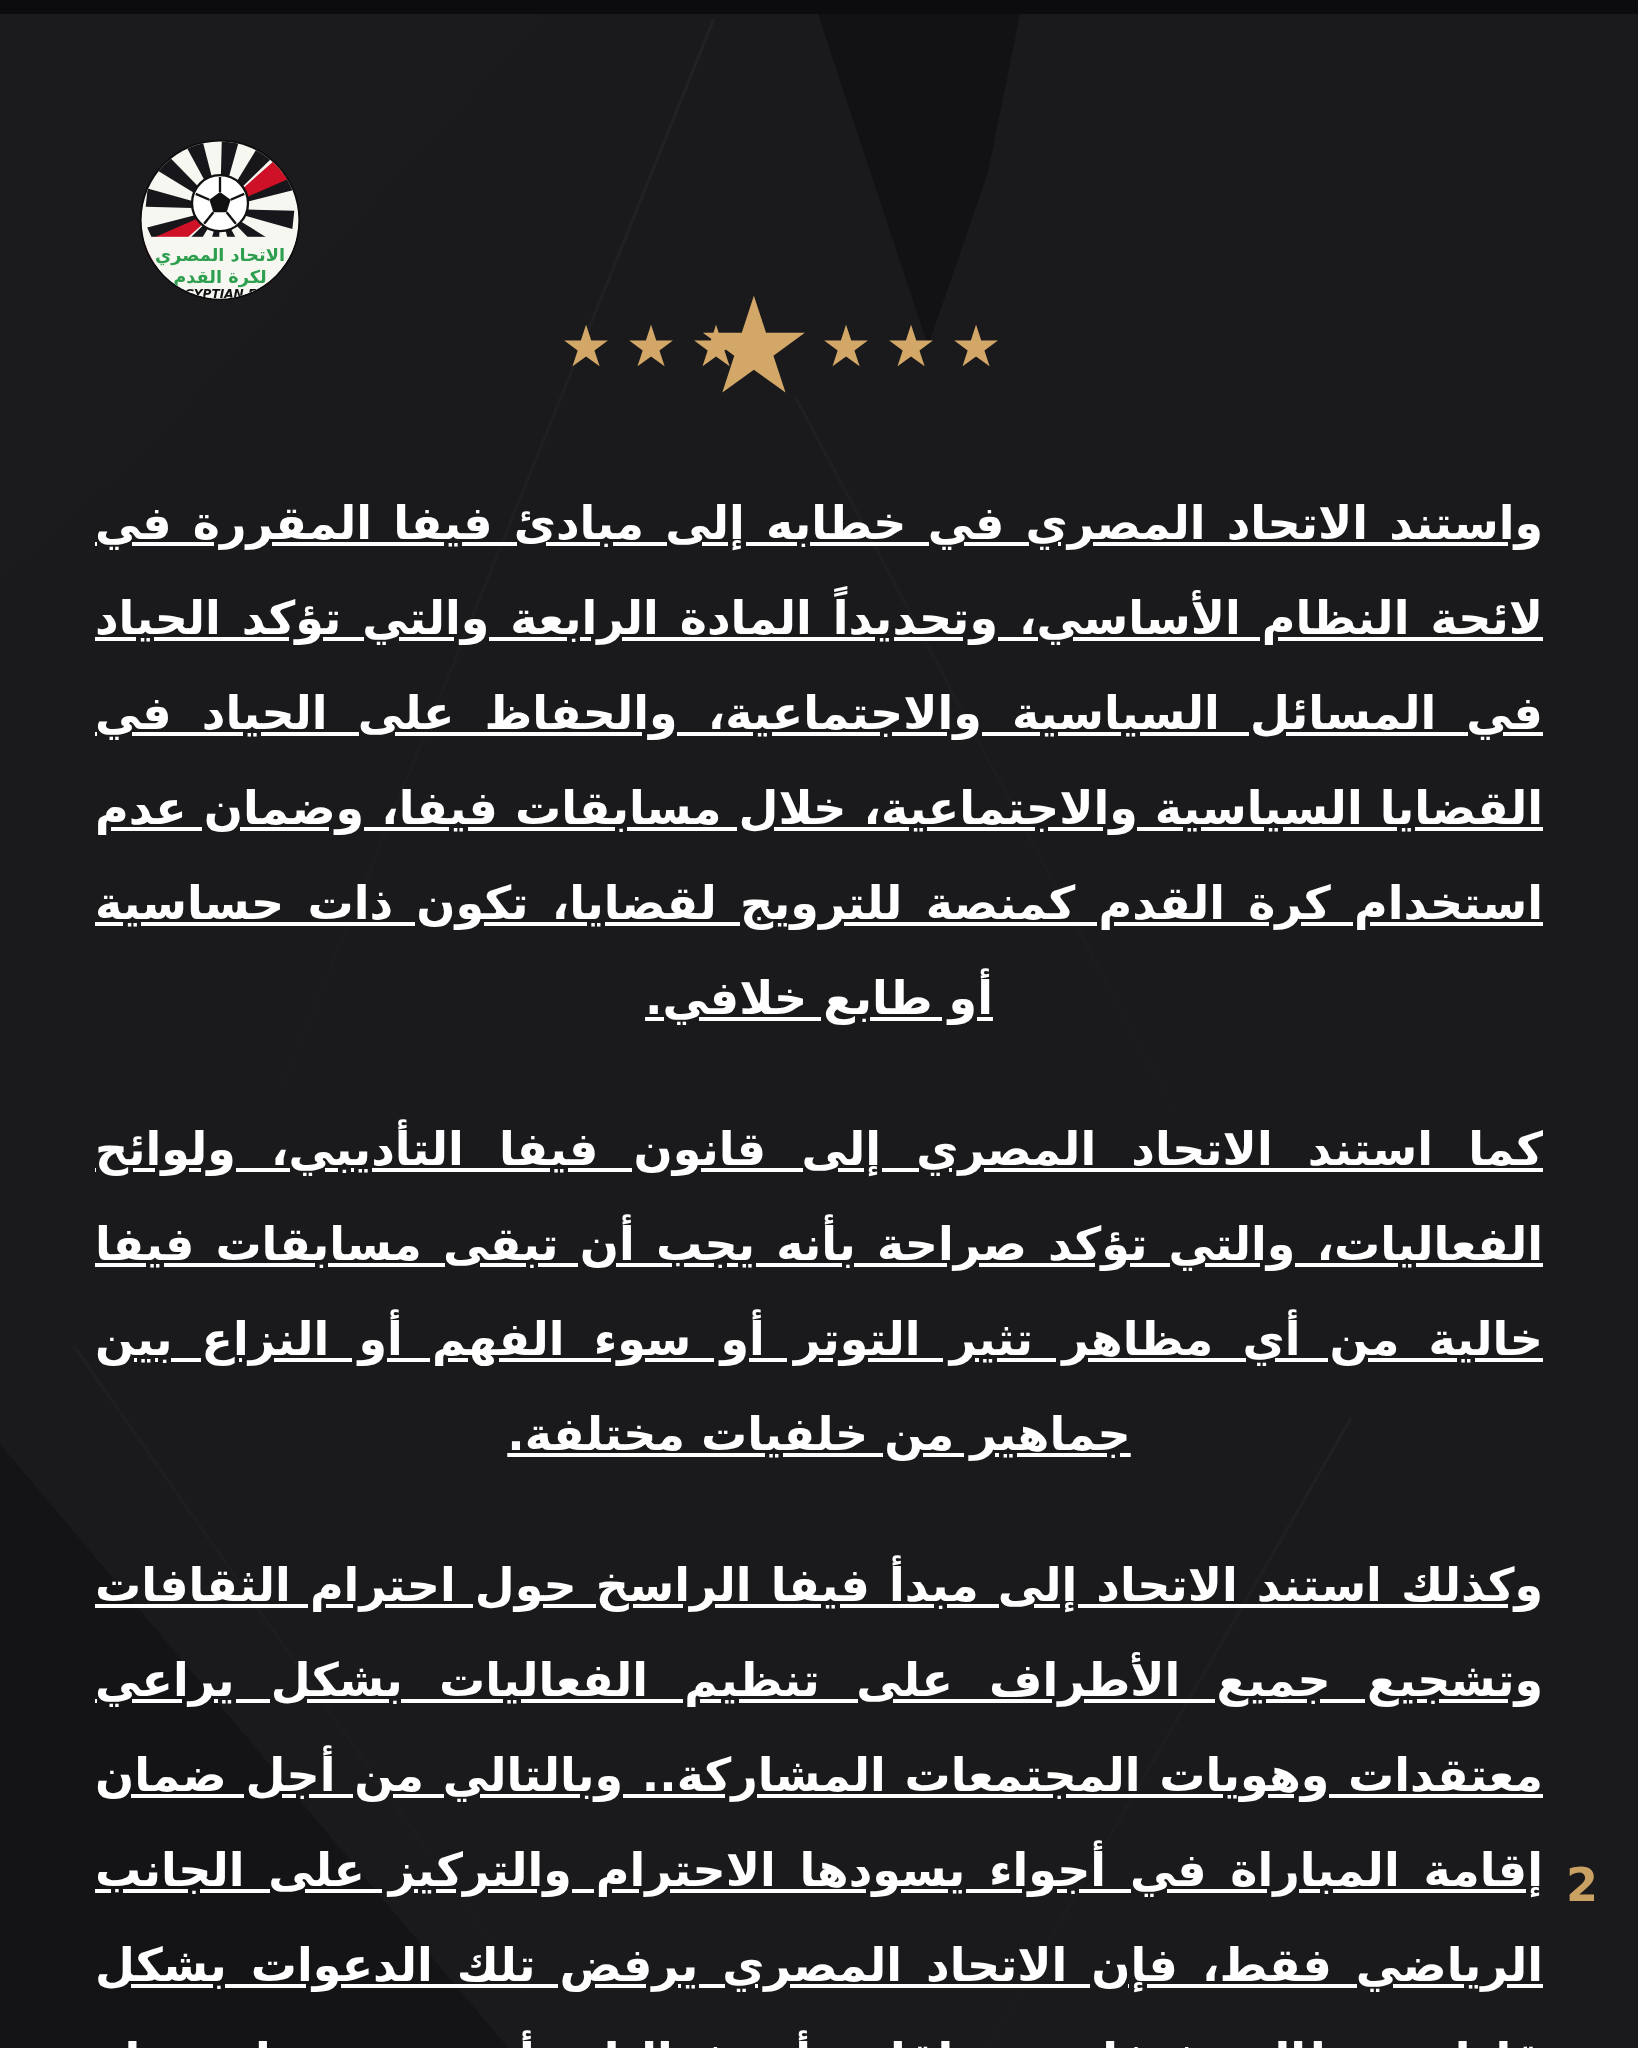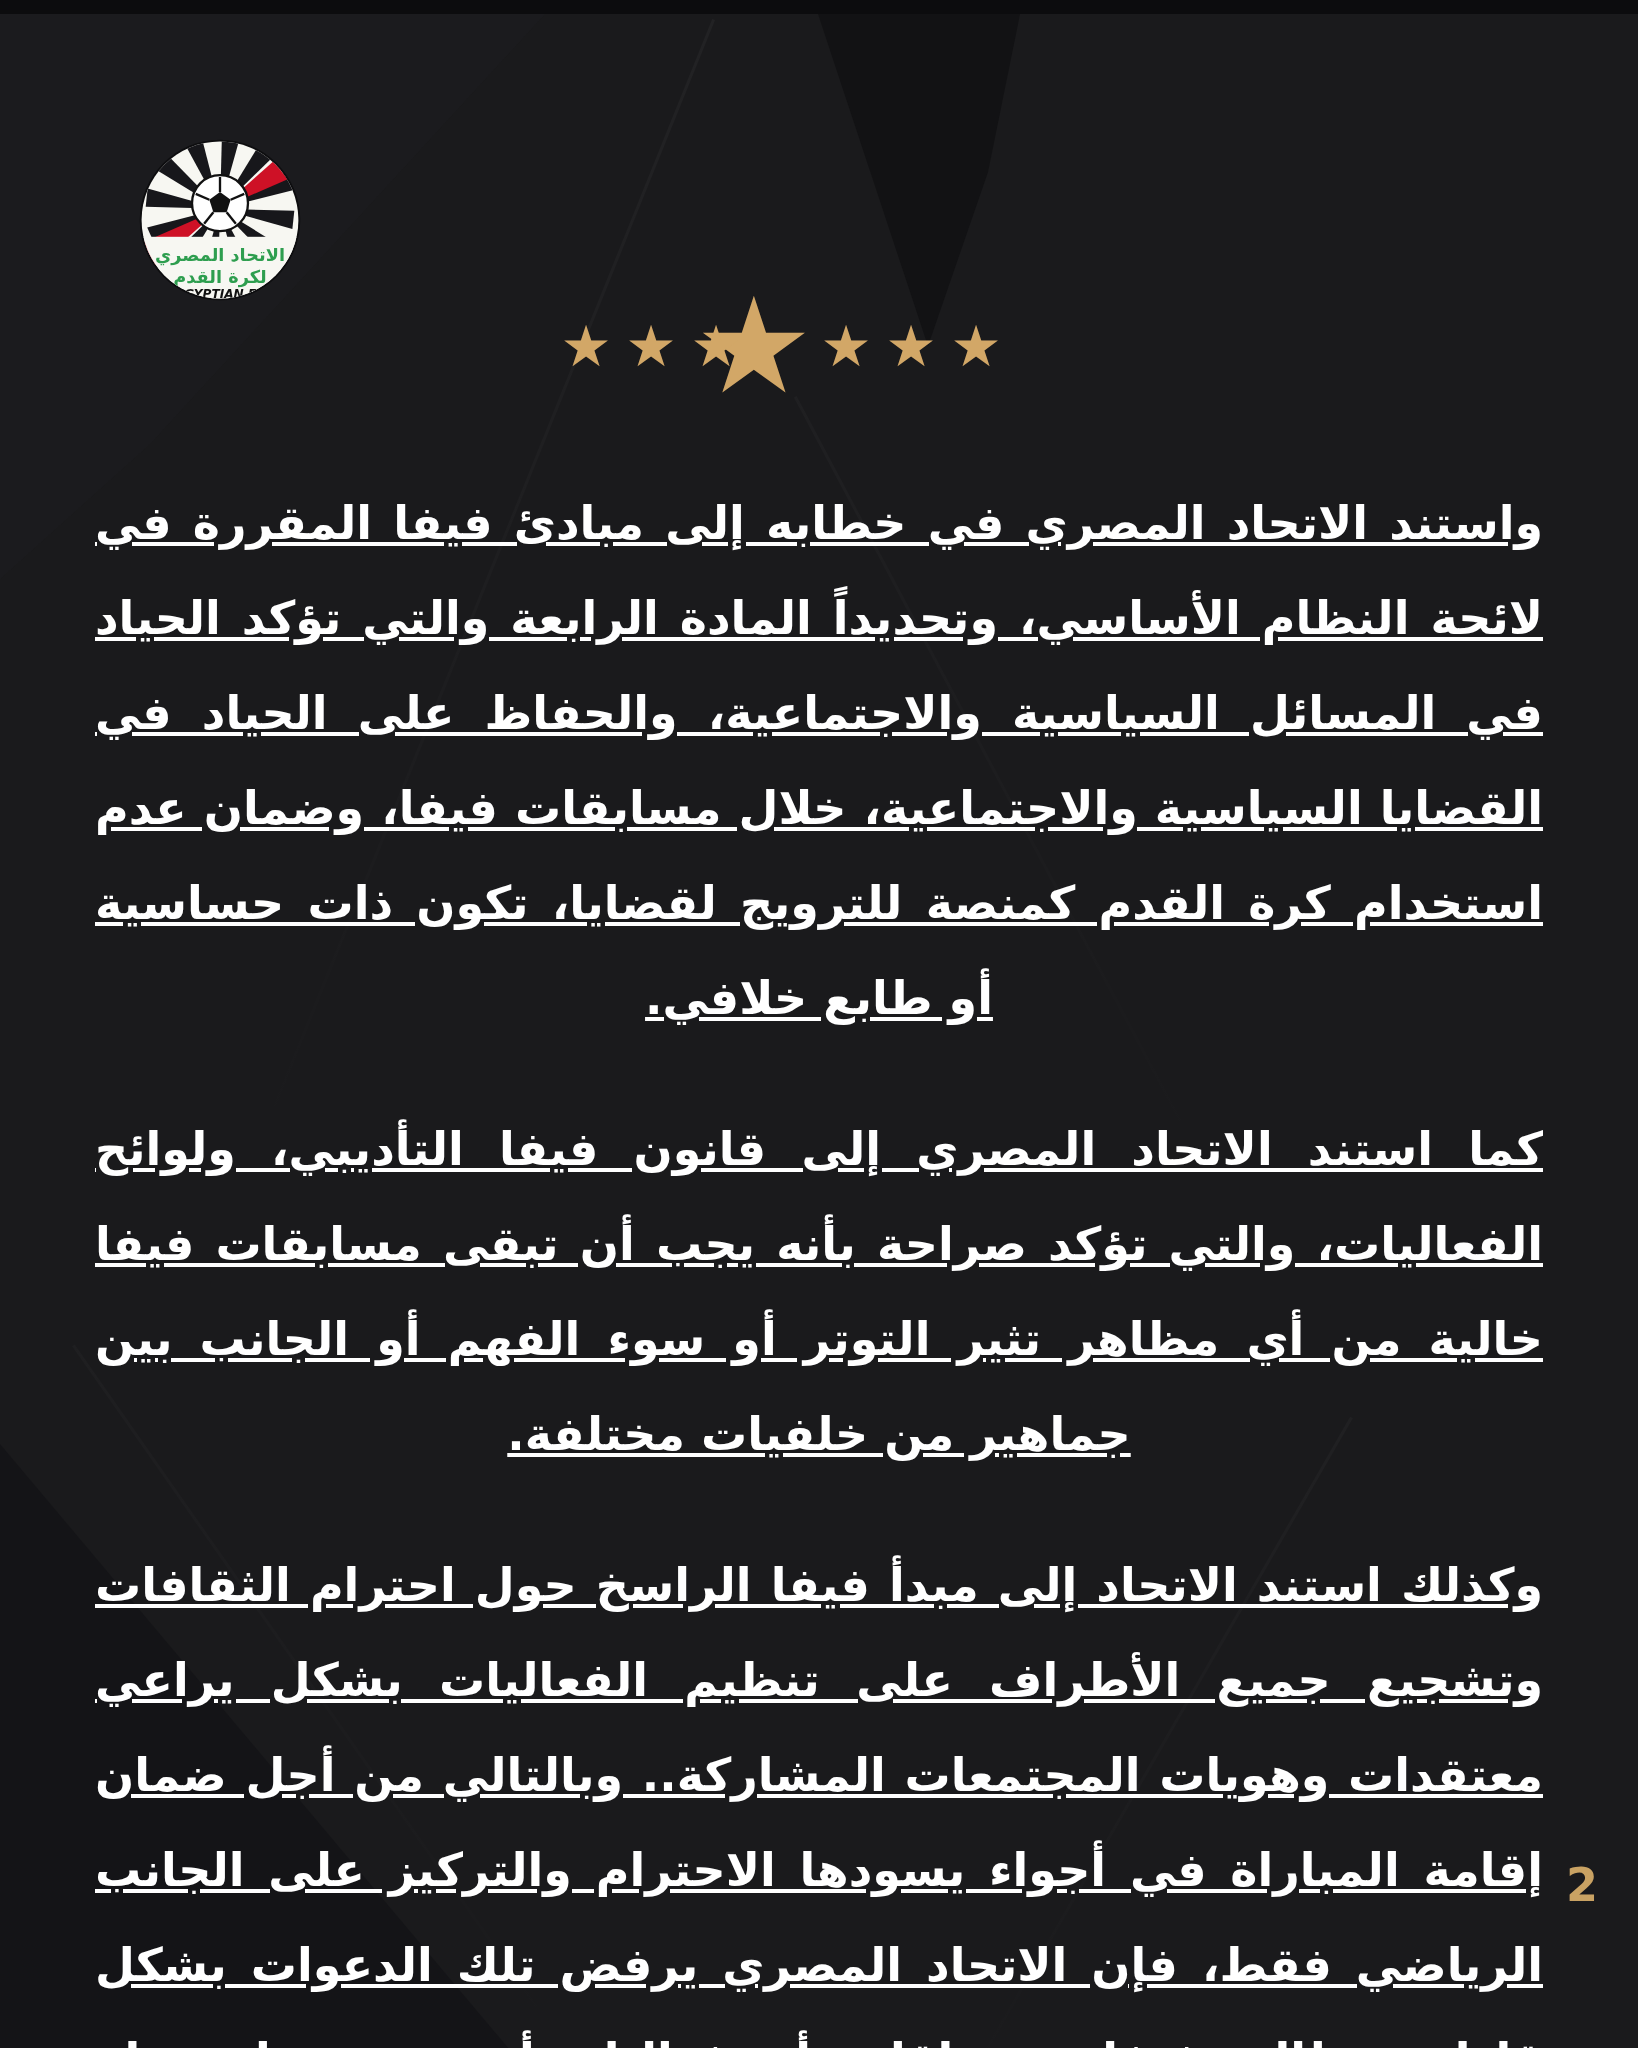--- a/index.html
+++ b/index.html
@@ -123,19 +123,19 @@
     <span class="star">★</span>
     <span class="star">★</span>
     <span class="star big">★</span>
     <span class="star">★</span>
     <span class="star">★</span>
     <span class="star">★</span>
   </div>
 
   <div class="content">
     <p>واستند الاتحاد المصري في خطابه إلى مبادئ فيفا المقررة في لائحة النظام الأساسي، وتحديداً المادة الرابعة والتي تؤكد الحياد في المسائل السياسية والاجتماعية، والحفاظ على الحياد في القضايا السياسية والاجتماعية، خلال مسابقات فيفا، وضمان عدم استخدام كرة القدم كمنصة للترويج لقضايا، تكون ذات حساسية أو طابع خلافي.</p>
-    <p>كما استند الاتحاد المصري إلى قانون فيفا التأديبي، ولوائح الفعاليات، والتي تؤكد صراحة بأنه يجب أن تبقى مسابقات فيفا خالية من أي مظاهر تثير التوتر أو سوء الفهم أو الجانب بين جماهير من خلفيات مختلفة.</p>
+    <p>كما استند الاتحاد المصري إلى قانون فيفا التأديبي، ولوائح الفعاليات، والتي تؤكد صراحة بأنه يجب أن تبقى مسابقات فيفا خالية من أي مظاهر تثير التوتر أو سوء الفهم أو النزاع بين جماهير من خلفيات مختلفة.</p>
     <p>وكذلك استند الاتحاد إلى مبدأ فيفا الراسخ حول احترام الثقافات وتشجيع جميع الأطراف على تنظيم الفعاليات بشكل يراعي معتقدات وهويات المجتمعات المشاركة.. وبالتالي من أجل ضمان إقامة المباراة في أجواء يسودها الاحترام والتركيز على الجانب الرياضي فقط، فإن الاتحاد المصري يرفض تلك الدعوات بشكل قاطع ويطالب فيفا بعدم إقامة أي فعاليات أو عروض ذات صلة بفعاليات دعم (المثلية) داخل الاستاد يوم المباراة.</p>
   </div>
 
   <div class="page-number">2</div>
 
 </div>
 
 </body></html>

